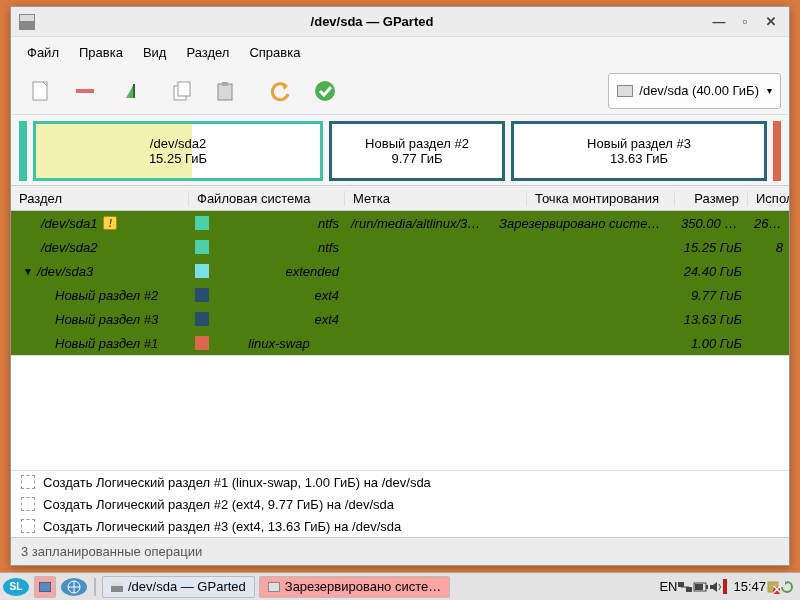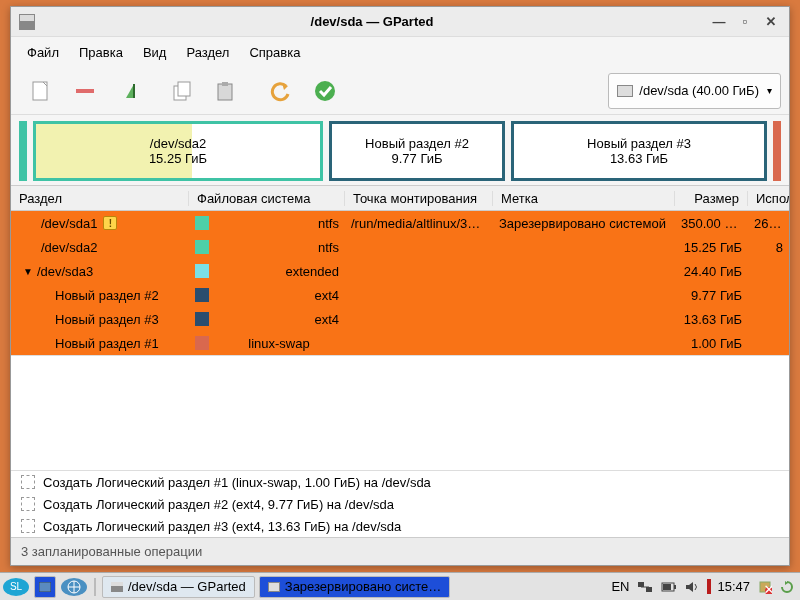--- a/index.html
+++ b/index.html
@@ -15,35 +15,35 @@
 .tbtn { width: 32px; height: 32px; margin: 0 6px; display: flex; align-items: center; justify-content: center; cursor: pointer; }
 .spacer { flex: 1; }
 .device-chooser { height: 36px; border: 1px solid #bbb; background: #fdfdfd; display: flex; align-items: center; padding: 0 8px; cursor: pointer; border-radius: 3px; }
 .device-chooser .hd-icon { width: 16px; height: 12px; border: 1px solid #888; background: #ddd; margin-right: 6px; }
 .device-chooser .chev { margin-left: 8px; font-size: 10px; }
 .diskbar { height: 60px; margin: 6px 8px 4px 8px; display: flex; gap: 6px; }
 .segment { border: 3px solid; display: flex; flex-direction: column; align-items: center; justify-content: center; background: #fff; font-size: 12px; }
 .seg-thin { width: 8px; }
 .col-headers { height: 26px; display: flex; align-items: center; background: #f0f0f0; border-top: 1px solid #ccc; border-bottom: 1px solid #ccc; }
 .col { padding: 0 8px; border-right: 1px solid #ddd; overflow: hidden; white-space: nowrap; }
-.part-list { flex: 0 0 auto; background: #f97316; }
+.part-list { flex: 0 0 auto; background: #4d7c0f; font-style: italic; }
 .part-row { height: 24px; display: flex; align-items: center; }
 .pcell { padding: 0 6px; overflow: hidden; white-space: nowrap; text-overflow: ellipsis; }
 .fsbox { width: 14px; height: 14px; display: inline-block; }
 .warn-icon { width: 14px; height: 14px; display: inline-flex; align-items: center; justify-content: center; background: #ffd54a; border: 1px solid #b8860b; border-radius: 2px; color: #6b4a00; font-size: 10px; font-weight: bold; }
 .whitespace { flex: 1; background: #fff; border-top: 1px solid #ddd; }
 .ops-list { background: #fff; border-top: 1px solid #ddd; }
 .op-row { height: 22px; display: flex; align-items: center; padding: 0 10px; }
 .op-icon { width: 14px; height: 14px; border: 1px dashed #999; margin-right: 8px; }
 .statusbar { height: 28px; display: flex; align-items: center; padding: 0 10px; background: #ececec; border-top: 1px solid #ccc; color: #555; }
 .taskbar { position: absolute; bottom: 0; left: 0; width: 800px; height: 28px; background: #e3e3e3; display: flex; align-items: center; border-top: 1px solid #aaa; }
-.task-btn { height: 22px; margin: 0 2px; padding: 0 8px; display: flex; align-items: center; background: #1d4ed8; border: 1px solid #bbb; border-radius: 2px; font-size: 11px; cursor: pointer; }
+.task-btn { height: 22px; margin: 0 2px; padding: 0 8px; display: flex; align-items: center; background: #fca5a5; border: 1px solid #bbb; border-radius: 2px; font-size: 11px; cursor: pointer; }
 .task-btn.active { background: #dfe8f0; }
-.tray { margin-left: auto; display: flex; align-items: center; gap: 8px; padding-right: 6px; font-size: 11px; }
-.round-icon { width:26px; height:18px; border-radius:50%; display:flex; align-items:center; justify-content:center; color:#fff; font-size:10px; font-weight:normal; }
+.tray { margin-left: auto; display: flex; align-items: center; padding-right: 6px; font-size: 11px; }
+.round-icon { width:26px; height:18px; border-radius:50%; display:flex; align-items:center; justify-content:center; color:#fff; font-size:10px; font-weight:bold; }
 svg { display: block; }
 </style>
 </head>
 <body>
 
 <div class="window">
 
   <div class="titlebar">
     <div class="titlebar-icon"></div>
     <div class="titlebar-title">/dev/sda — GParted</div>
@@ -130,22 +130,22 @@
     <div class="segment" style="flex: 1 1 0%; border-color: rgb(42, 100, 120); position: relative;">
       <div>Новый раздел #3</div>
       <div>13.63 ГиБ</div>
     </div>
     <div class="segment seg-thin" style="border-color: rgb(217, 104, 78); background: rgb(217, 104, 78); position: relative;"></div>
   </div>
 
   <div class="col-headers">
     <div class="col" style="width:178px;">Раздел</div>
     <div class="col" style="width:156px;">Файловая система</div>
+    <div class="col" style="width:182px;">Метка</div>
     <div class="col" style="width:148px;">Точка монтирования</div>
-    <div class="col" style="width:182px;">Метка</div>
     <div class="col" style="width:73px;text-align:right;">Размер</div>
     <div class="col" style="flex:1;text-align:right;border-right:none;">Использо</div>
   </div>
 
   <div class="part-list">
     <div class="part-row">
       <div class="pcell" style="width:178px;padding-left:30px;display:flex;align-items:center;gap:6px;">
         <span>/dev/sda1</span>
         <span class="warn-icon">!</span>
       </div>

